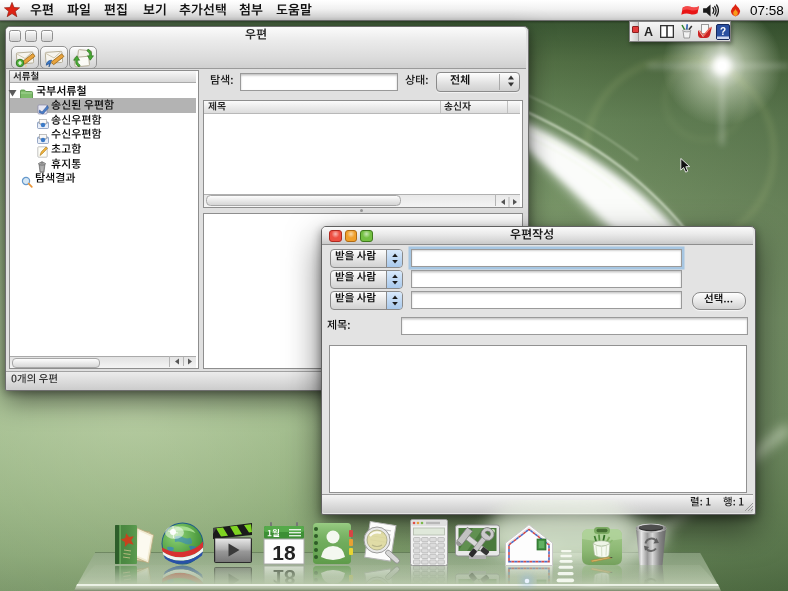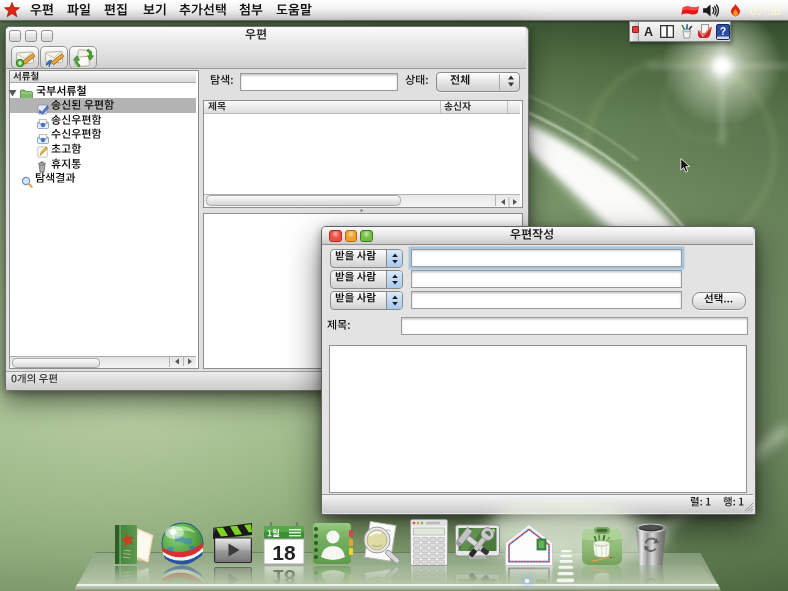--- a/index.html
+++ b/index.html
@@ -91,21 +91,21 @@
 <div style="position:absolute;left:239px;top:3.6px;">
     <svg width="25" height="16" viewBox="0 0 25 16" style="display:block;overflow:visible">
       <path transform="translate(0,10.4)" fill="#141414" d="M3.3 -8.8H4.6V-8.3Q4.6 -7.3 4.2 -6.4Q3.8 -5.5 3.1 -4.8Q2.3 -4.2 1.2 -3.8L0.5 -5.1Q1.4 -5.3 2.1 -5.8Q2.7 -6.3 3.0 -7.0Q3.3 -7.6 3.3 -8.3ZM3.6 -8.8H4.9V-8.3Q4.9 -7.7 5.2 -7.1Q5.5 -6.5 6.1 -6.0Q6.8 -5.5 7.7 -5.3L7.0 -4.1Q5.9 -4.4 5.1 -5.0Q4.4 -5.6 4.0 -6.5Q3.6 -7.3 3.6 -8.3ZM0.9 -9.6H7.3V-8.4H0.9ZM3.3 -10.9H4.9V-9.1H3.3ZM7.0 -7.7H9.4V-6.4H7.0ZM9.0 -10.8H10.5V-3.8H9.0ZM2.6 -3.3H10.5V1.0H2.6ZM9.0 -2.1H4.1V-0.2H9.0Z M12.5 -3.9H23.4V-2.7H12.5ZM17.1 -3.3H18.7V1.1H17.1ZM13.8 -10.4H15.3V-9.0H20.5V-10.4H22.0V-5.1H13.8ZM15.3 -7.7V-6.4H20.5V-7.7Z"></path>
     </svg>
   </div>
 <div style="position:absolute;left:276px;top:3.6px;">
     <svg width="37" height="16" viewBox="0 0 37 16" style="display:block;overflow:visible">
       <path transform="translate(0,10.4)" fill="#141414" d="M1.9 -5.4H10.2V-4.2H1.9ZM0.6 -1.5H11.4V-0.3H0.6ZM5.2 -4.9H6.7V-1.1H5.2ZM1.9 -10.0H10.1V-8.7H3.4V-4.9H1.9Z M17.2 -4.7H18.7V-2.7H17.2ZM17.9 -10.7Q19.2 -10.7 20.2 -10.4Q21.2 -10.1 21.7 -9.6Q22.2 -9.1 22.2 -8.4Q22.2 -7.7 21.7 -7.2Q21.2 -6.6 20.2 -6.4Q19.2 -6.1 17.9 -6.1Q16.6 -6.1 15.7 -6.4Q14.7 -6.6 14.2 -7.2Q13.6 -7.7 13.6 -8.4Q13.6 -9.1 14.2 -9.6Q14.7 -10.1 15.7 -10.4Q16.6 -10.7 17.9 -10.7ZM17.9 -9.5Q17.1 -9.5 16.5 -9.4Q15.9 -9.2 15.5 -9.0Q15.2 -8.7 15.2 -8.4Q15.2 -8.0 15.5 -7.8Q15.9 -7.5 16.5 -7.4Q17.1 -7.3 17.9 -7.3Q18.8 -7.3 19.4 -7.4Q20.0 -7.5 20.3 -7.8Q20.6 -8.0 20.6 -8.4Q20.6 -8.7 20.3 -9.0Q20.0 -9.2 19.4 -9.4Q18.8 -9.5 17.9 -9.5ZM13.8 -3.1H22.0V1.0H13.8ZM20.5 -1.8H15.3V-0.2H20.5ZM12.5 -5.4H23.3V-4.2H12.5Z M32.3 -10.8H33.9V-4.8H32.3ZM33.2 -8.5H35.5V-7.2H33.2ZM24.9 -10.3H30.5V-5.3H24.9ZM29.0 -9.0H26.4V-6.6H29.0ZM26.0 -4.3H33.9V-1.2H27.6V0.4H26.1V-2.3H32.3V-3.1H26.0ZM26.1 -0.2H34.2V1.0H26.1Z"></path>
     </svg>
   </div>
-<div class="abs" style="left:750px;top:3px;font-size:13.5px;color:#fef9c3;font-family:Liberation Serif, serif">07:58</div>
+<div class="abs" style="left:750px;top:3px;font-size:13.5px;color:#000000;font-family:Liberation Sans, sans-serif">07:58</div>
 <svg class="abs" style="left:681px;top:5px" width="19" height="11" viewBox="0 0 19 11">
 <path d="M1.8 2.5 Q6 0.2 9.5 1.8 Q13.5 3.5 18 1.2 L16.5 8.3 Q12.5 10.5 9 9 Q5 7.5 0.3 9.8 Z" fill="#e81515"></path>
 <path d="M1.8 2.5 Q6 0.2 9.5 1.8 Q13.5 3.5 18 1.2 L17.4 4.2 Q13 6.5 9.2 5 Q5.5 3.7 1.2 5.5 Z" fill="#f85b5b" opacity=".75"></path>
 </svg>
 <svg class="abs" style="left:703px;top:4px" width="16" height="13" viewBox="0 0 17 14">
 <path d="M0 4.5 H3.5 L8 0.5 V13.5 L3.5 9.5 H0 Z" fill="#1a1a1a"></path>
 <path d="M10.5 4 Q12.5 7 10.5 10 M12.5 2.5 Q15.5 7 12.5 11.5 M14.5 1 Q18.5 7 14.5 13" stroke="#1a1a1a" stroke-width="1.4" fill="none" stroke-linecap="round"></path>
 </svg>
 <svg class="abs" style="left:730px;top:4px" width="11" height="13" viewBox="0 0 13 16">
 <path d="M6.5 0 Q8 3 10.5 5 Q13 8 11.5 11.5 Q10 15 6.5 15.5 Q3 15 1.5 11.5 Q0 8 2.5 5 Q5 3 6.5 0Z" fill="#dd2512"></path>

